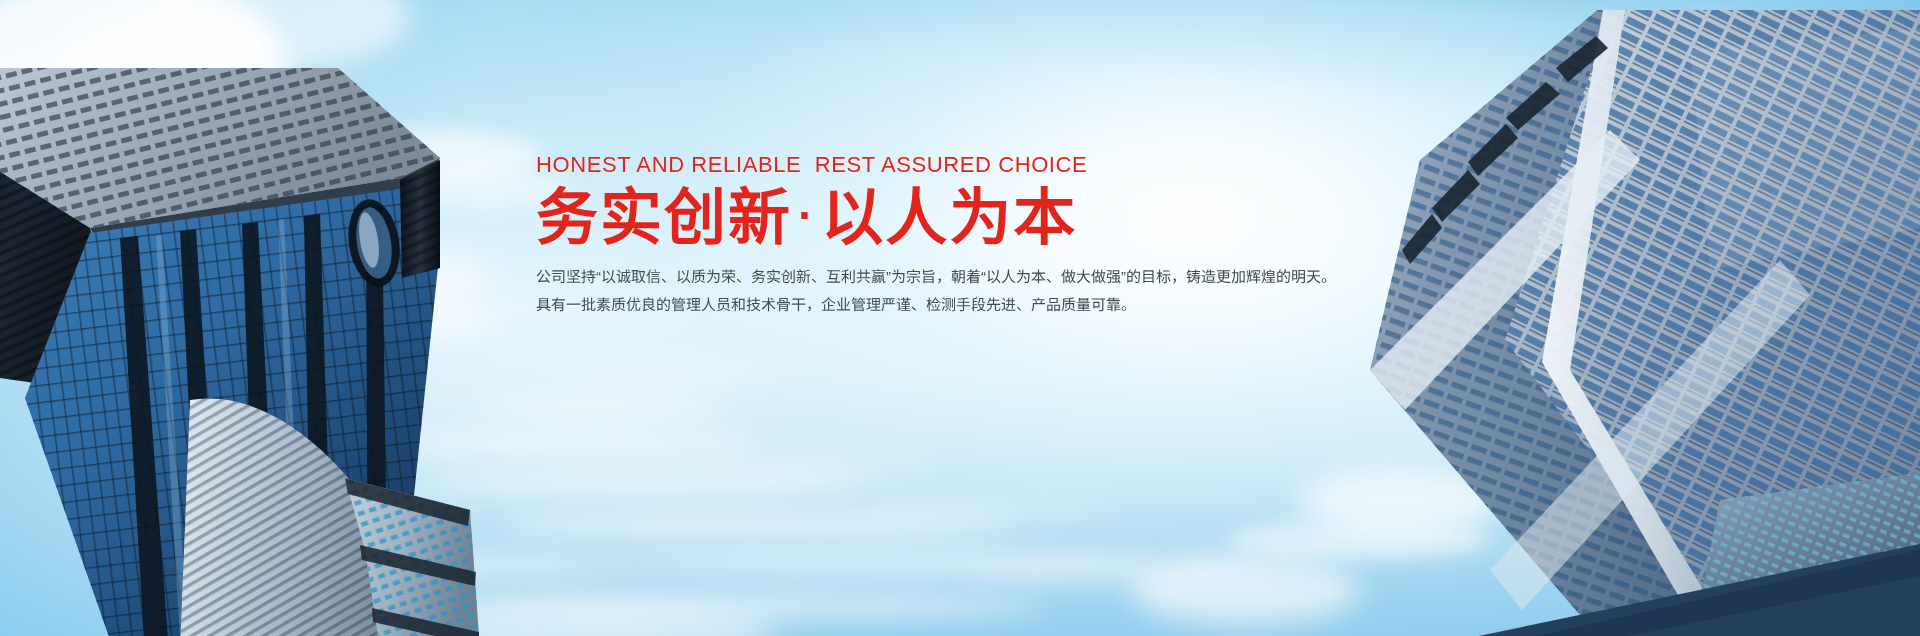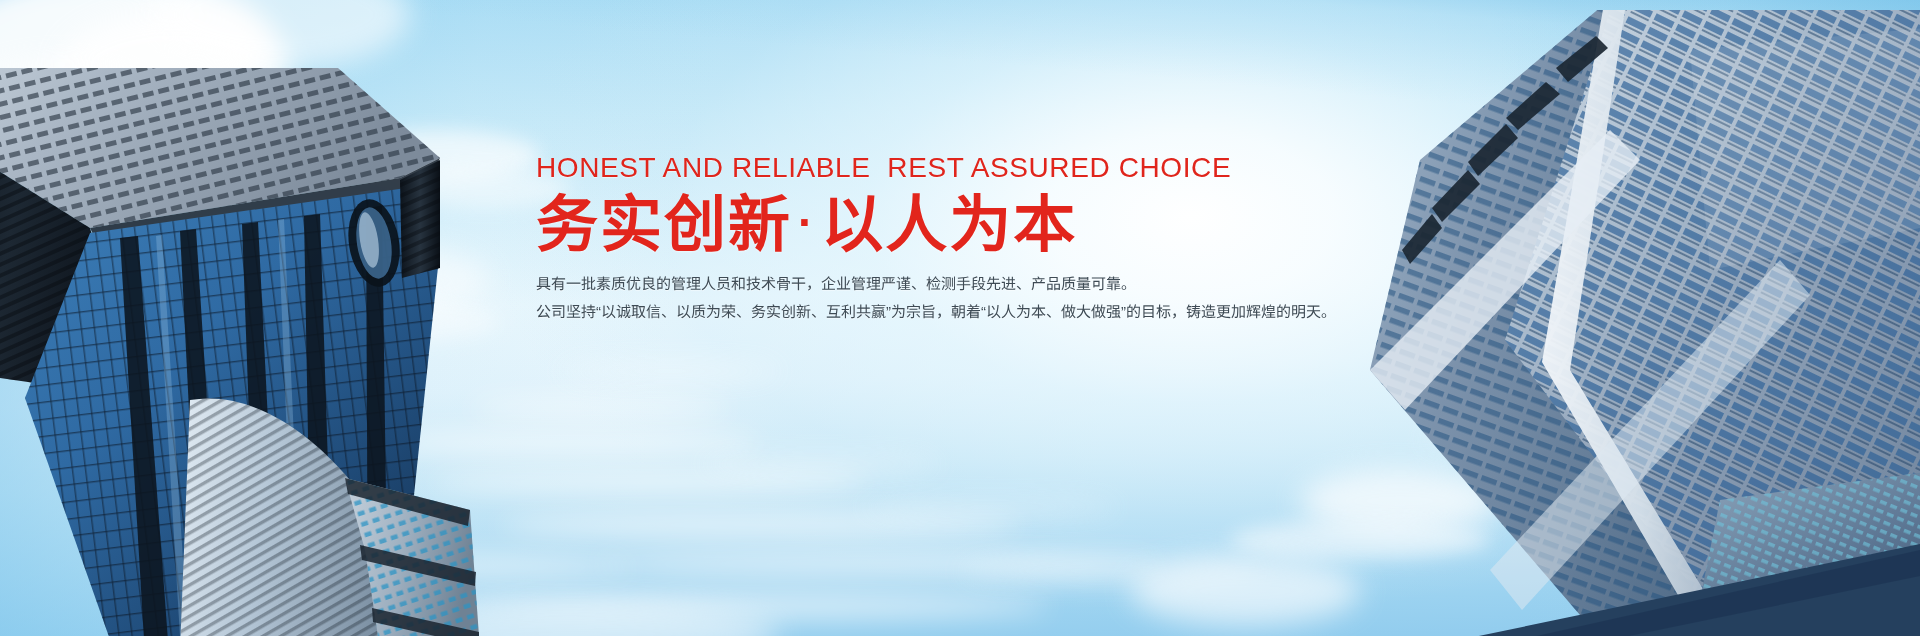--- a/index.html
+++ b/index.html
@@ -132,21 +132,21 @@
 
   
   #copy {
     position: absolute;
     left: 536px;
     top: 152px;
     width: 820px;
   }
   #eyebrow {
     color: #e0251c;
-    font-size: 28px;
+    font-size: 22px;
     letter-spacing: 0.6px;
     font-weight: 400;
     line-height: 1.15;
     margin: 0 0 6px 0;
     white-space: pre;
     text-shadow: 0 1px 1px rgba(255,255,255,0.55);
   }
   #headline {
     margin: 0 0 10px 0;
     font-size: 62px;
@@ -414,18 +414,18 @@
   </svg>
 
   <div id="copy">
 
     <div id="eyebrow">HONEST AND RELIABLE  REST ASSURED CHOICE</div>
 
     <div id="headline">
       <span>务实创新</span><span class="sep">·</span><span>以人为本</span>
     </div>
 
+    <p class="body-line">公司坚持“以诚取信、以质为荣、务实创新、互利共赢”为宗旨，朝着“以人为本、做大做强”的目标，铸造更加辉煌的明天。</p>
+
     <p class="body-line">具有一批素质优良的管理人员和技术骨干，企业管理严谨、检测手段先进、产品质量可靠。</p>
-
-    <p class="body-line">公司坚持“以诚取信、以质为荣、务实创新、互利共赢”为宗旨，朝着“以人为本、做大做强”的目标，铸造更加辉煌的明天。</p>
   </div>
 
 </div>
 
 </body></html>

